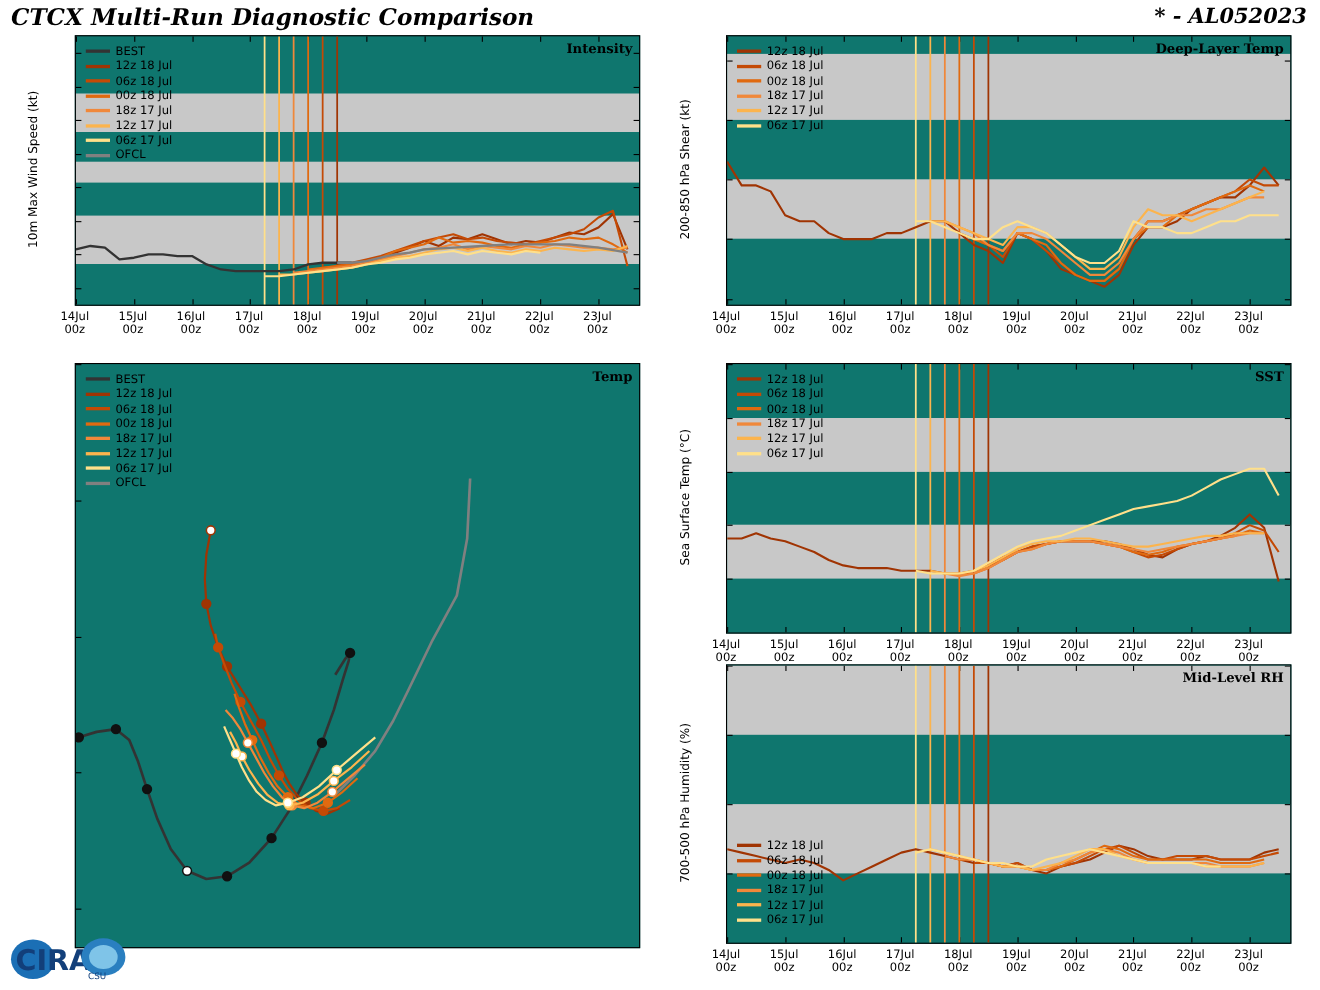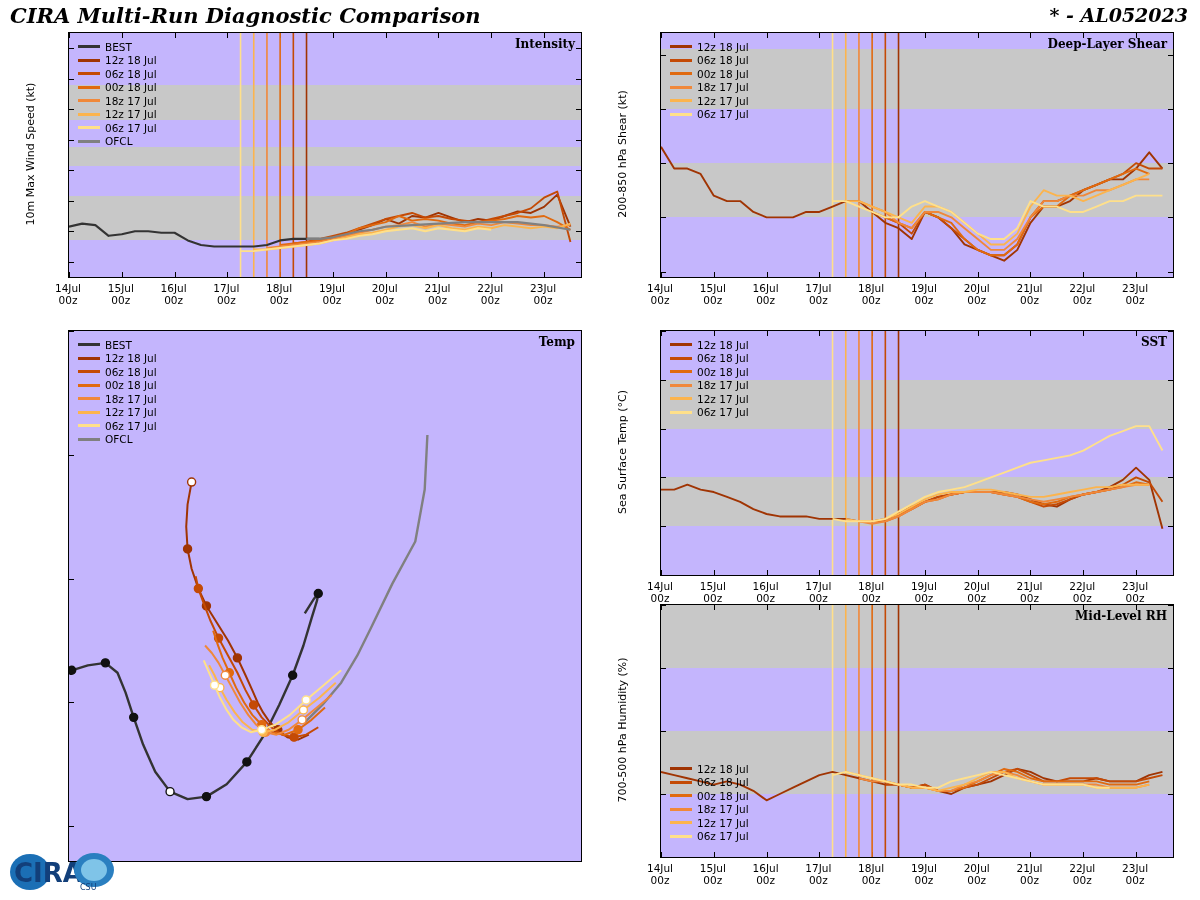--- a/index.html
+++ b/index.html
@@ -9,21 +9,21 @@
     font-family:"DejaVu Sans", sans-serif;
     color:#000;
     position:relative;
     overflow:hidden;
   }
   .hdr{position:absolute;top:0;left:0;width:1200px;height:28px;}
   .hdr-title{position:absolute;left:10px;top:3px;font-size:21px;font-weight:bold;font-style:italic;font-family:"DejaVu Serif",serif;}
   .hdr-id{position:absolute;right:12px;top:4px;font-size:19px;font-weight:bold;font-style:italic;font-family:"DejaVu Serif",serif;}
 
   .panel{position:absolute;}
-  .plot{position:absolute;border:1px solid #000;background:#c4b5fd;overflow:hidden;}
+  .plot{position:absolute;border:1px solid #000;background:#0f766e;overflow:hidden;}
   .panel-title{position:absolute;right:6px;top:4px;font-size:12px;font-weight:bold;font-family:"DejaVu Serif",serif;z-index:7;}
 
   .band{position:absolute;left:0;right:0;background:#c8c8c8;z-index:0;}
   .ytickmark{position:absolute;left:0;width:5px;height:1px;background:#000;}
   .ytickmark.r{left:auto;right:0;}
   .xtickmark{position:absolute;bottom:0;width:1px;height:5px;background:#000;}
   .xtickmark.t{bottom:auto;top:0;}
   .xlabel{position:absolute;font-size:10.5px;text-align:center;white-space:nowrap;transform:translateX(-50%);line-height:12px;}
 
   .ylabel{position:absolute;font-size:11px;white-space:nowrap;transform-origin:0 0;transform:rotate(-90deg);}
@@ -33,21 +33,21 @@
   .legend .swatch{width:22px;height:3px;margin-right:5px;flex:none;}
   .legend .lbl{white-space:nowrap;}
 
   svg{position:absolute;left:0;top:0;}
   .logo{position:absolute;left:8px;bottom:6px;width:150px;height:44px;}
 </style>
 </head>
 <body>
 
 <div class="hdr">
-  <div class="hdr-title">CIRA Multi-Run Diagnostic Comparison</div>
+  <div class="hdr-title">CTCX Multi-Run Diagnostic Comparison</div>
   <div class="hdr-id">* - AL052023</div>
 </div>
 
 <div id="panels">
     <div class="panel" style="left: 0px; top: 0px;">
       <div class="plot" style="left: 68px; top: 32px; width: 512px; height: 244px;">
         <div class="panel-title">Intensity</div>
         <div class="band" style="top: 163.175px; height: 44.225px;"></div>
         <div class="band" style="top: 114.375px; height: 18.3px;"></div>
         <div class="band" style="top: 51.85px; height: 35.075px;"></div>
@@ -145,21 +145,21 @@
           <span class="lbl">06z 17 Jul</span>
         </div>
         <div class="row">
           <span class="swatch" style="background: rgb(128, 128, 128);"></span>
           <span class="lbl">OFCL</span>
         </div>
       </div>
     </div>
     <div class="panel" style="left: 0px; top: 0px;">
       <div class="plot" style="left: 660px; top: 32px; width: 512px; height: 244px;">
-        <div class="panel-title">Deep-Layer Shear</div>
+        <div class="panel-title">Deep-Layer Temp</div>
         <div class="band" style="top: 130.133px; height: 54.2222px;"></div>
         <div class="band" style="top: 16.2667px; height: 59.6444px;"></div>
         <div class="ytickmark" style="top: 238.578px;"></div>
         <div class="ytickmark r" style="top: 238.578px;"></div>
         <div class="ytickmark" style="top: 184.356px;"></div>
         <div class="ytickmark r" style="top: 184.356px;"></div>
         <div class="ytickmark" style="top: 130.133px;"></div>
         <div class="ytickmark r" style="top: 130.133px;"></div>
         <div class="ytickmark" style="top: 75.9111px;"></div>
         <div class="ytickmark r" style="top: 75.9111px;"></div>

